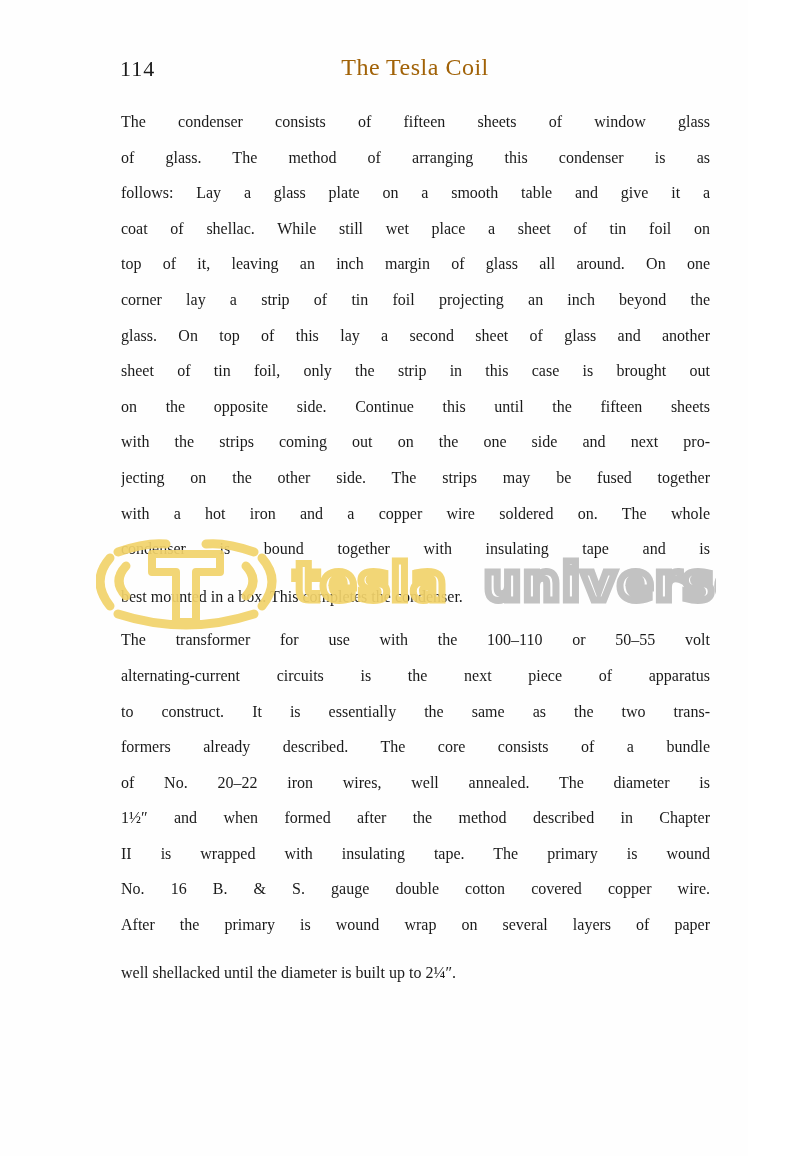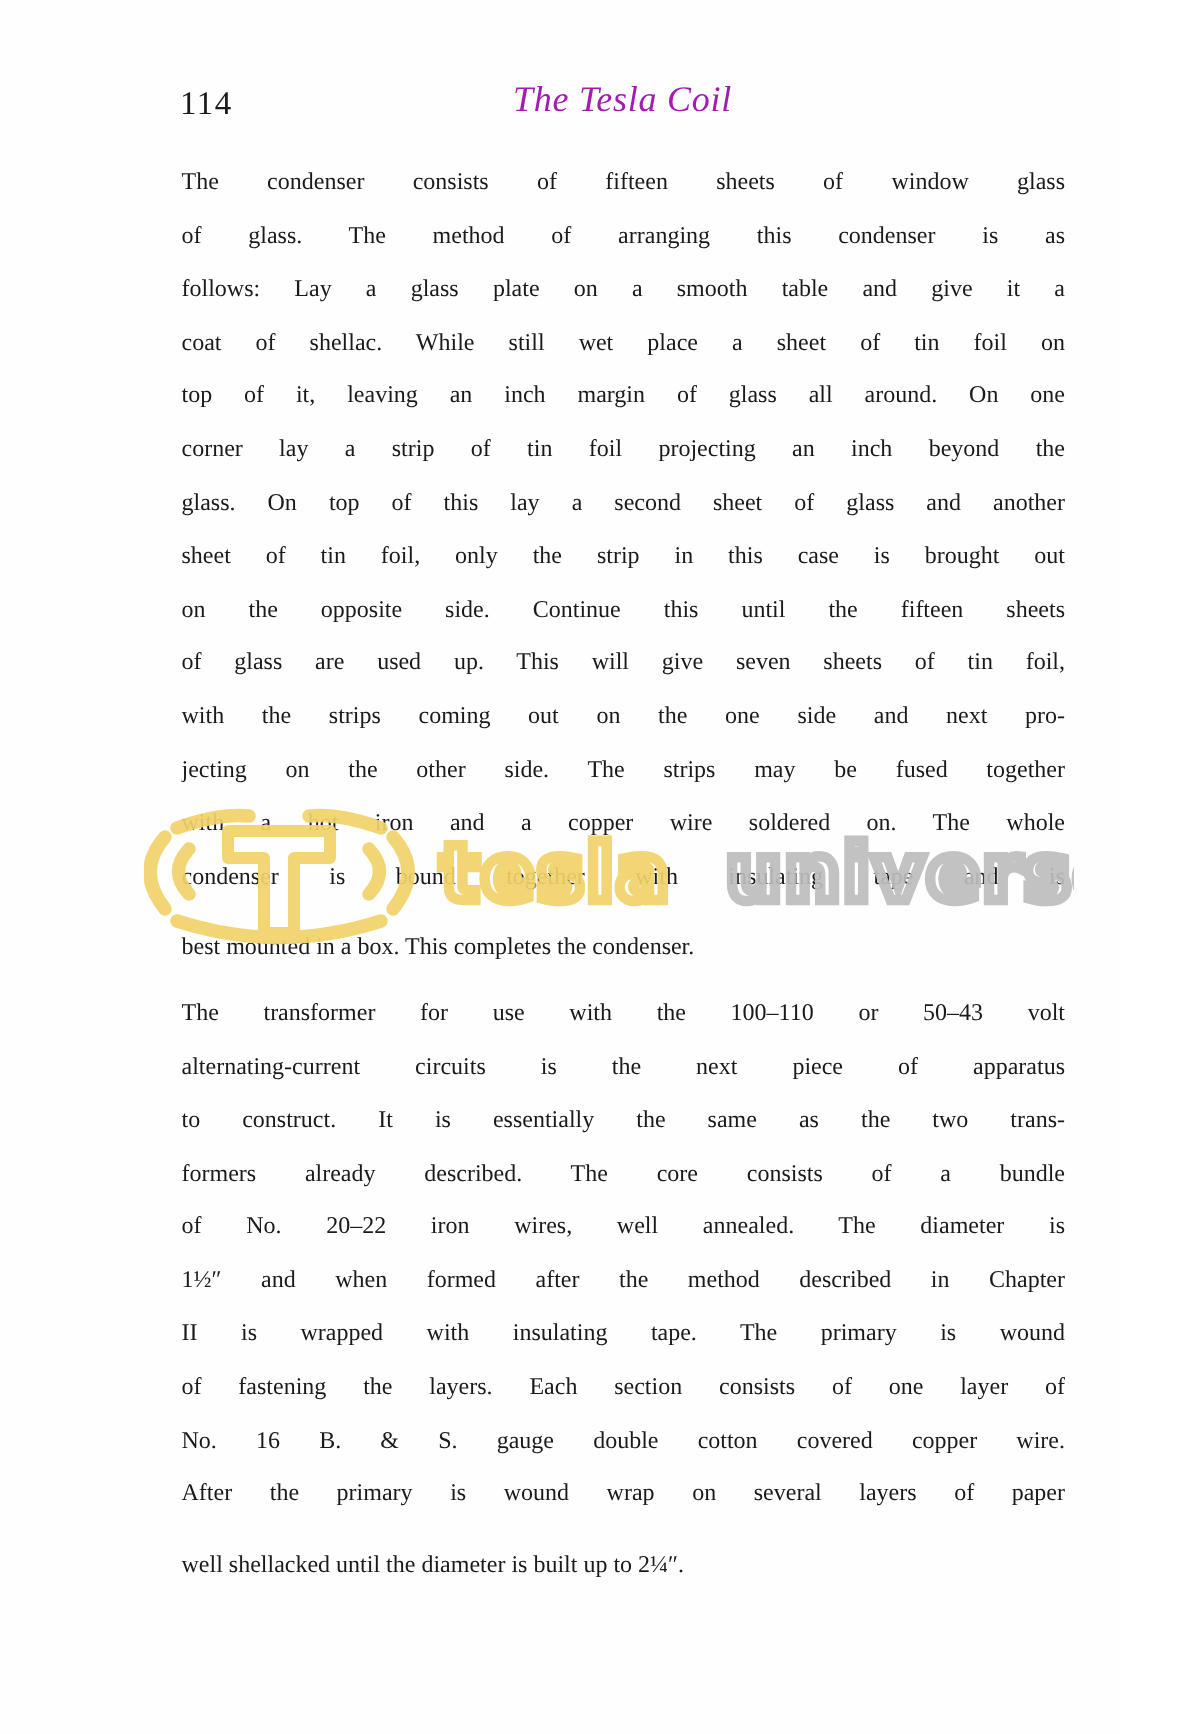--- a/index.html
+++ b/index.html
@@ -35,24 +35,23 @@
       font-size: 22px;
       letter-spacing: 1px;
       color: #1a1a1a;
     }
     .running-title {
       position: absolute;
       left: 0;
       width: 100%;
       top: 4px;
       text-align: center;
-      font-style: italic;
       font-size: 24px;
       letter-spacing: 0.5px;
-      color: #a21caf;
+      color: #a16207;
     }
     .body-text {
       position: absolute;
       left: 121px;
       top: 104px;
       width: 589px;
     }
     .paragraph {
       margin: 0;
     }
@@ -99,39 +98,37 @@
     <div class="paragraph">
       <span class="line" style="padding-left:0">The condenser consists of fifteen sheets of window glass</span>
       <span class="line">of glass.  The method of arranging this condenser is as</span>
       <span class="line">follows: Lay a glass plate on a smooth table and give it a</span>
       <span class="line">coat of shellac.  While still wet place a sheet of tin foil on</span>
       <span class="line">top of it, leaving an inch margin of glass all around.  On one</span>
       <span class="line">corner lay a strip of tin foil projecting an inch beyond the</span>
       <span class="line">glass.  On top of this lay a second sheet of glass and another</span>
       <span class="line">sheet of tin foil, only the strip in this case is brought out</span>
       <span class="line">on the opposite side.  Continue this until the fifteen sheets</span>
-      <span class="line">of glass are used up.  This will give seven sheets of tin foil,</span>
       <span class="line">with the strips coming out on the one side and next pro-</span>
       <span class="line">jecting on the other side.  The strips may be fused together</span>
       <span class="line">with a hot iron and a copper wire soldered on.  The whole</span>
       <span class="line">condenser is bound together with insulating tape and is</span>
       <span class="line last">best mounted in a box.  This completes the condenser.</span>
     </div>
 
     <div class="para-gap"></div>
 
     <div class="paragraph">
-      <span class="line">The transformer for use with the 100–110 or 50–43 volt</span>
+      <span class="line">The transformer for use with the 100–110 or 50–55 volt</span>
       <span class="line">alternating-current circuits is the next piece of apparatus</span>
       <span class="line">to construct.  It is essentially the same as the two trans-</span>
       <span class="line">formers already described.  The core consists of a bundle</span>
       <span class="line">of No. 20–22 iron wires, well annealed.  The diameter is</span>
       <span class="line">1½″ and when formed after the method described in Chapter</span>
       <span class="line">II is wrapped with insulating tape.  The primary is wound</span>
-      <span class="line">of fastening the layers.  Each section consists of one layer of</span>
       <span class="line">No. 16 B. &amp; S. gauge double cotton covered copper wire.</span>
       <span class="line">After the primary is wound wrap on several layers of paper</span>
       <span class="line last">well shellacked until the diameter is built up to 2¼″.</span>
     </div>
   </div>
 
   <svg class="watermark" viewBox="0 0 620 100" xmlns="http://www.w3.org/2000/svg">
     <g fill="none" stroke="#f2d36b" stroke-linecap="round" stroke-linejoin="round">
 
       <path d="M30 30 Q 16 45 30 60" stroke-width="9"></path>

